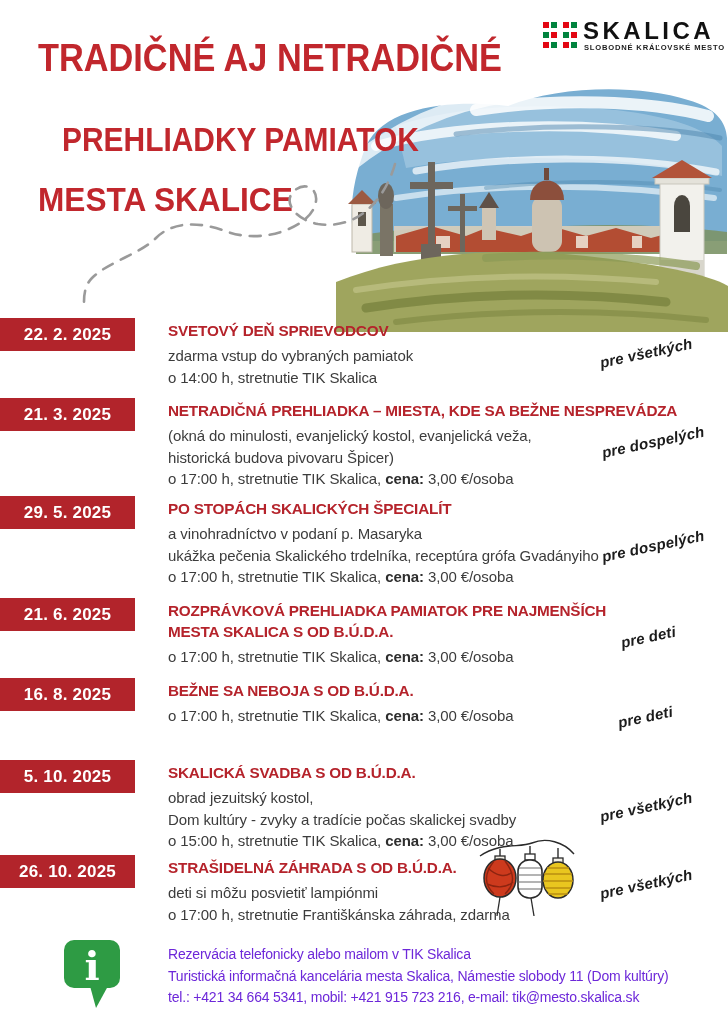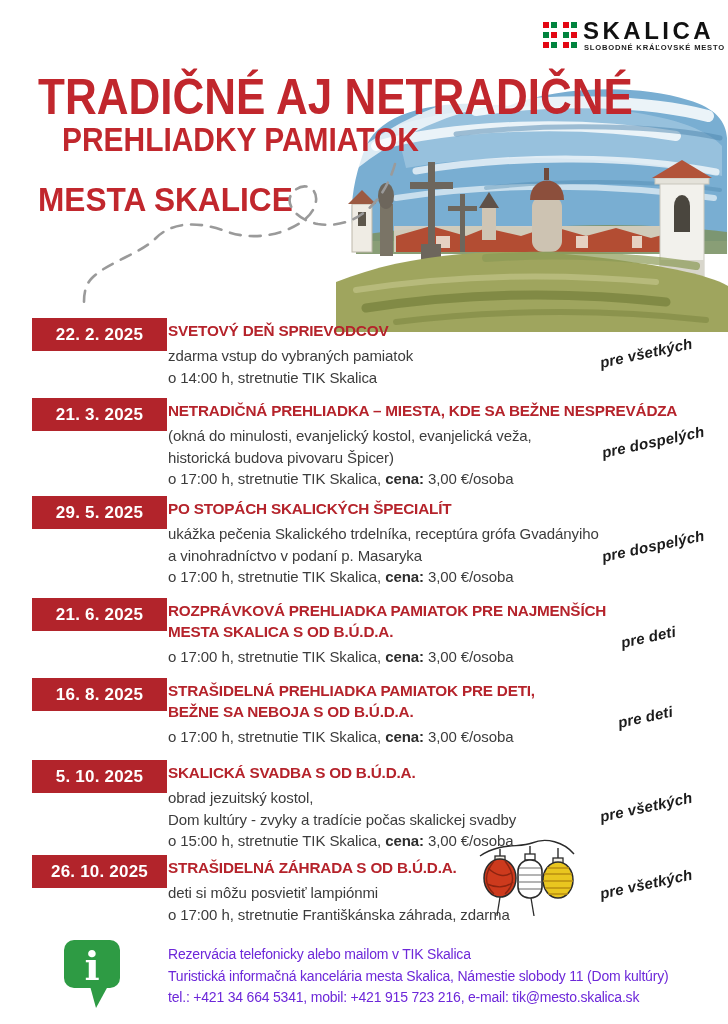--- a/index.html
+++ b/index.html
@@ -15,21 +15,21 @@
     position:absolute;left:40px;top:-2px;font-weight:bold;font-size:24px;
     letter-spacing:3.5px;color:#111;white-space:nowrap;
   }
   .logo-tagline{
     position:absolute;left:41px;top:24px;font-weight:bold;font-size:7.6px;
     letter-spacing:0.8px;color:#1c1c1c;white-space:nowrap;
   }
   
   .poster-title{position:absolute;left:38px;color:#c1272d;font-weight:bold;white-space:nowrap;}
   .poster-title span{display:inline-block;transform-origin:left center;}
-  .title-1{top:68px;font-size:50px;}
+  .title-1{top:36px;font-size:39px;}
   .title-1 span{transform:scaleX(.88);}
   .title-2{top:120px;font-size:34px;margin-left:24px;}
   .title-2 span{transform:scaleX(.88);}
   .title-3{top:180px;font-size:34px;}
   .title-3 span{transform:scaleX(.93);}
   
   .hero{position:absolute;left:336px;top:76px;width:392px;height:256px;}
   
   .doodle{position:absolute;left:58px;top:158px;width:350px;height:155px;}
   
@@ -39,21 +39,20 @@
   .event:nth-child(2){top:398px;}
   .event:nth-child(3){top:496px;}
   .event:nth-child(4){top:598px;}
   .event:nth-child(5){top:678px;}
   .event:nth-child(6){top:760px;}
   .event:nth-child(7){top:855px;}
   .date-badge{
     position:absolute;left:0;top:0;width:135px;height:33px;background:#b2242b;
     color:#fff;font-weight:bold;font-size:17px;line-height:33px;text-align:center;
     letter-spacing:.2px;
-    margin-left:32px;
   }
   .event-content{position:absolute;left:168px;top:2px;width:480px;}
   .event-title{color:#b5232b;font-weight:bold;font-size:15.3px;line-height:21px;
     letter-spacing:-0.2px;white-space:nowrap;}
   .event-details{margin-top:4px;color:#3c3c3c;font-size:15px;line-height:21.5px;
     letter-spacing:-0.1px;white-space:nowrap;}
   .event-details b{color:#2e2e2e;}
   .event-tag{
     position:absolute;font-size:15px;font-weight:bold;font-style:italic;color:#1b1b1b;
     transform:rotate(-12deg);transform-origin:left center;white-space:nowrap;
@@ -186,22 +185,22 @@
     <div class="event-tag">pre dospelých</div>
   </div>
 
   <div class="event">
     <div class="date-badge">29. 5. 2025</div>
     <div class="event-content">
       <div class="event-title">
           <div>PO STOPÁCH SKALICKÝCH ŠPECIALÍT</div>
         </div>
       <div class="event-details">
+          <div><span>a vinohradníctvo v podaní p. Masaryka</span></div>
           <div><span>ukážka pečenia Skalického trdelníka, receptúra grófa Gvadányiho</span></div>
-          <div><span>a vinohradníctvo v podaní p. Masaryka</span></div>
           <div><span>o 17:00 h, stretnutie TIK Skalica, </span><b>cena:</b><span> 3,00 €/osoba</span></div>
         </div>
     </div>
     <div class="event-tag">pre dospelých</div>
   </div>
 
   <div class="event">
     <div class="date-badge">21. 6. 2025</div>
     <div class="event-content">
       <div class="event-title">
@@ -212,21 +211,20 @@
           <div><span>o 17:00 h, stretnutie TIK Skalica, </span><b>cena:</b><span> 3,00 €/osoba</span></div>
         </div>
     </div>
     <div class="event-tag">pre deti</div>
   </div>
 
   <div class="event">
     <div class="date-badge">16. 8. 2025</div>
     <div class="event-content">
       <div class="event-title">
-          <div>STRAŠIDELNÁ PREHLIADKA PAMIATOK PRE DETI,</div>
           <div>BEŽNE SA NEBOJA S OD B.Ú.D.A.</div>
         </div>
       <div class="event-details">
           <div><span>o 17:00 h, stretnutie TIK Skalica, </span><b>cena:</b><span> 3,00 €/osoba</span></div>
         </div>
     </div>
     <div class="event-tag">pre deti</div>
   </div>
 
   <div class="event">

